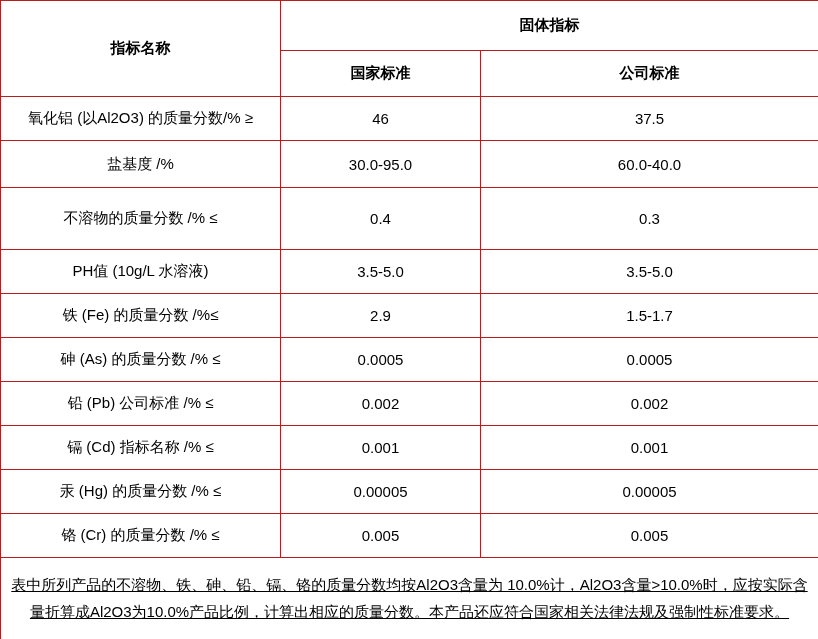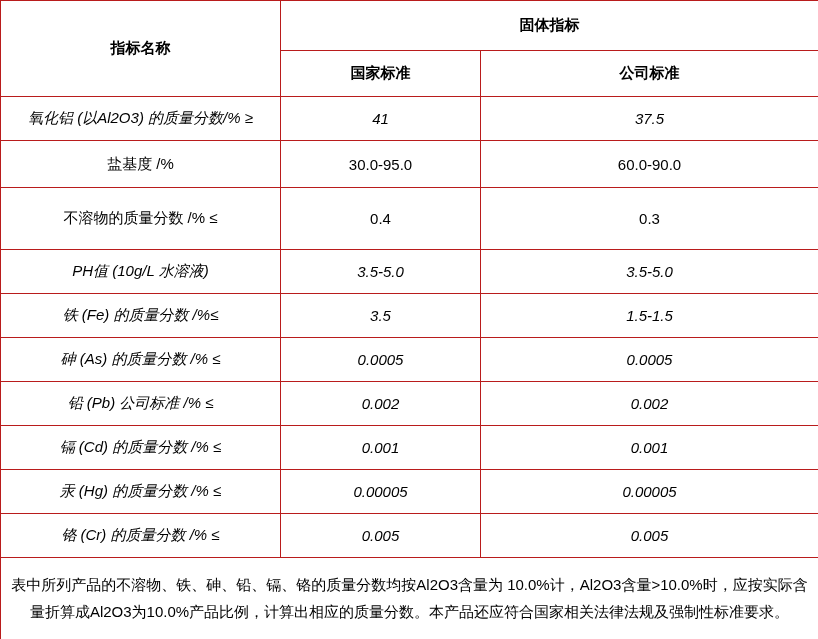--- a/index.html
+++ b/index.html
@@ -21,24 +21,24 @@
     font-size: 15px;
     padding: 2px 4px;
     overflow: hidden;
   }
   .spec-table th { font-weight: bold; font-size: 15px; }
   .col-label   { width: 280px; }
   .col-nat     { width: 200px; }
   .col-comp    { width: 338px; }
   tr.hrow-1 { height: 50px; }
   tr.hrow-2 { height: 46px; }
-  tr.drow   { height: 44px; font-style: italic; }
+  tr.drow   { height: 44px; }
   tr.drow-med  { height: 47px; margin-top: 20px; }
   tr.drow-tall { height: 62px; }
-  tr.frow   { height: 82px; }
+  tr.frow   { height: 82px; text-decoration: underline; }
   td.footnote-cell {
     text-align: center;
     font-size: 15px;
     line-height: 1.78;
     padding: 3px 5px;
   }
 </style>
 </head>
 <body>
 
@@ -54,55 +54,55 @@
       <th colspan="2">固体指标</th>
     </tr>
     <tr class="hrow-2">
       <th>国家标准</th>
       <th>公司标准</th>
     </tr>
   </thead>
   <tbody>
     <tr class="drow">
       <td>氧化铝 (以Al2O3) 的质量分数/% ≥</td>
-      <td>41</td>
+      <td>46</td>
       <td>37.5</td>
     </tr>
     <tr class="drow-med">
       <td>盐基度 /%</td>
       <td>30.0-95.0</td>
-      <td>60.0-90.0</td>
+      <td>60.0-40.0</td>
     </tr>
     <tr class="drow-tall">
       <td>不溶物的质量分数 /% ≤</td>
       <td>0.4</td>
       <td>0.3</td>
     </tr>
     <tr class="drow">
       <td>PH值 (10g/L 水溶液)</td>
       <td>3.5-5.0</td>
       <td>3.5-5.0</td>
     </tr>
     <tr class="drow">
       <td>铁 (Fe) 的质量分数  /%≤</td>
-      <td>3.5</td>
-      <td>1.5-1.5</td>
+      <td>2.9</td>
+      <td>1.5-1.7</td>
     </tr>
     <tr class="drow">
       <td>砷 (As) 的质量分数 /% ≤</td>
       <td>0.0005</td>
       <td>0.0005</td>
     </tr>
     <tr class="drow">
       <td>铅 (Pb) 公司标准 /% ≤</td>
       <td>0.002</td>
       <td>0.002</td>
     </tr>
     <tr class="drow">
-      <td>镉 (Cd) 的质量分数 /% ≤</td>
+      <td>镉 (Cd) 指标名称 /% ≤</td>
       <td>0.001</td>
       <td>0.001</td>
     </tr>
     <tr class="drow">
       <td>汞 (Hg) 的质量分数 /% ≤</td>
       <td>0.00005</td>
       <td>0.00005</td>
     </tr>
     <tr class="drow">
       <td>铬 (Cr) 的质量分数 /% ≤</td>

